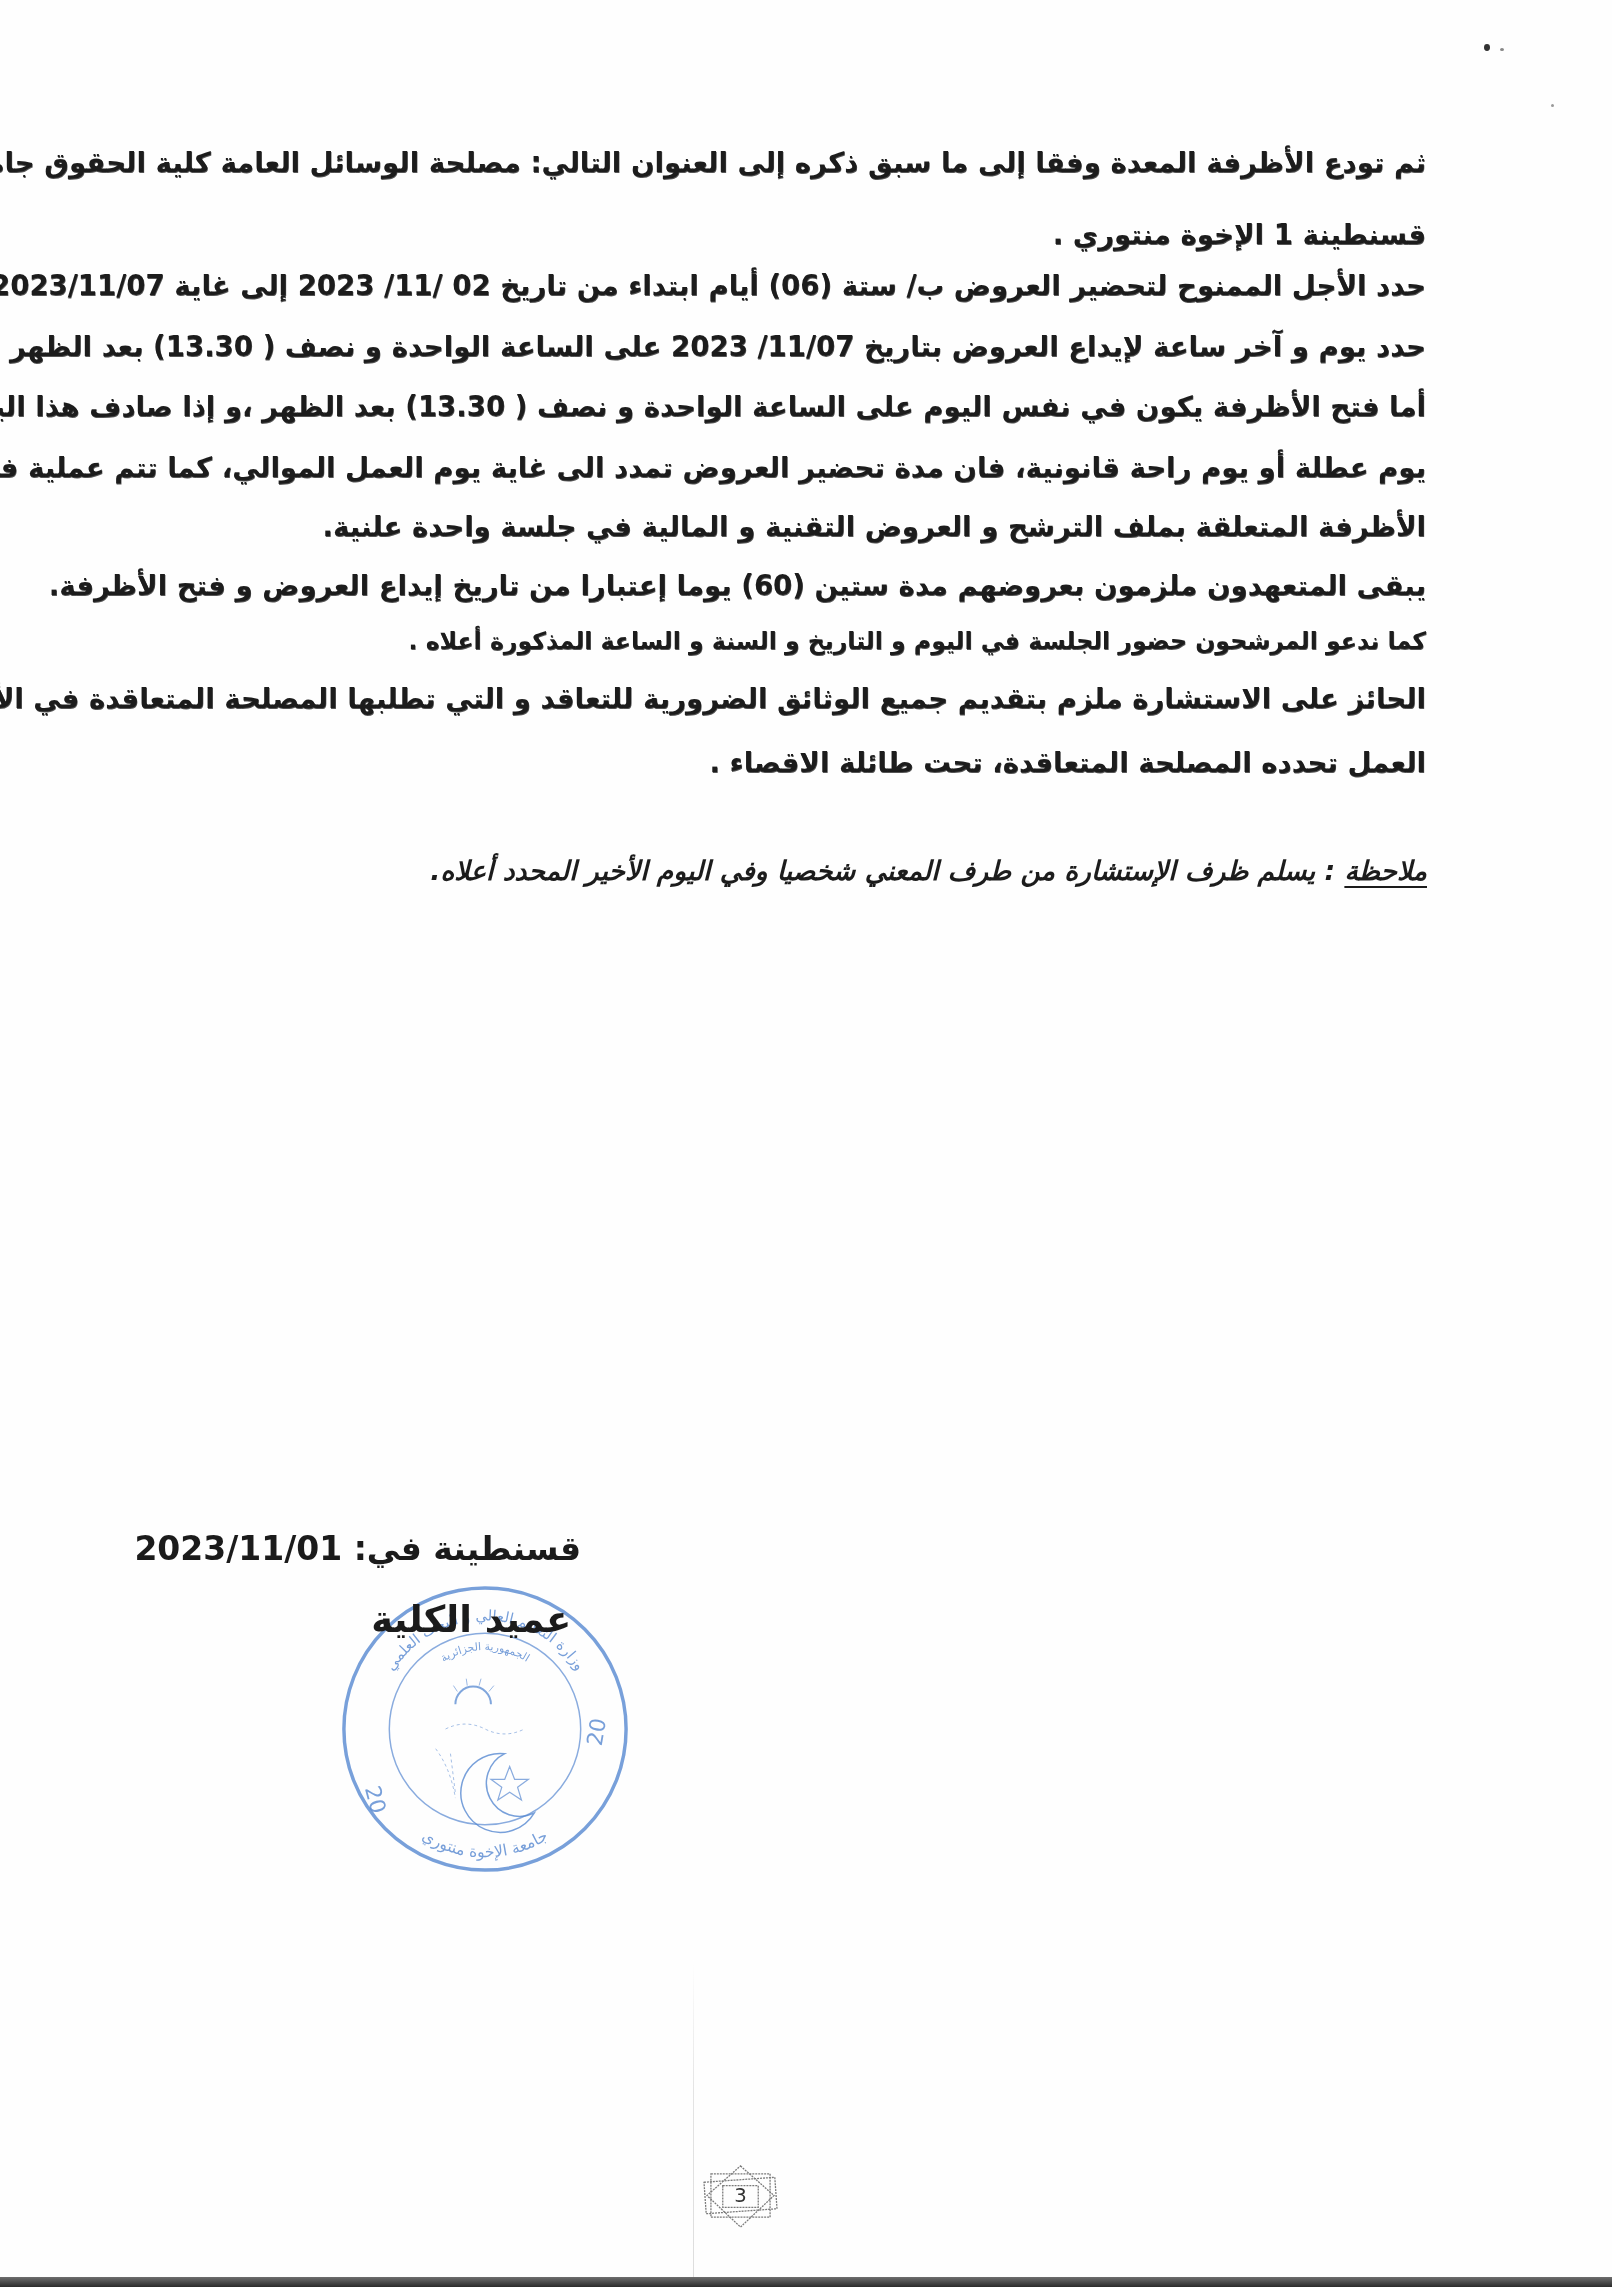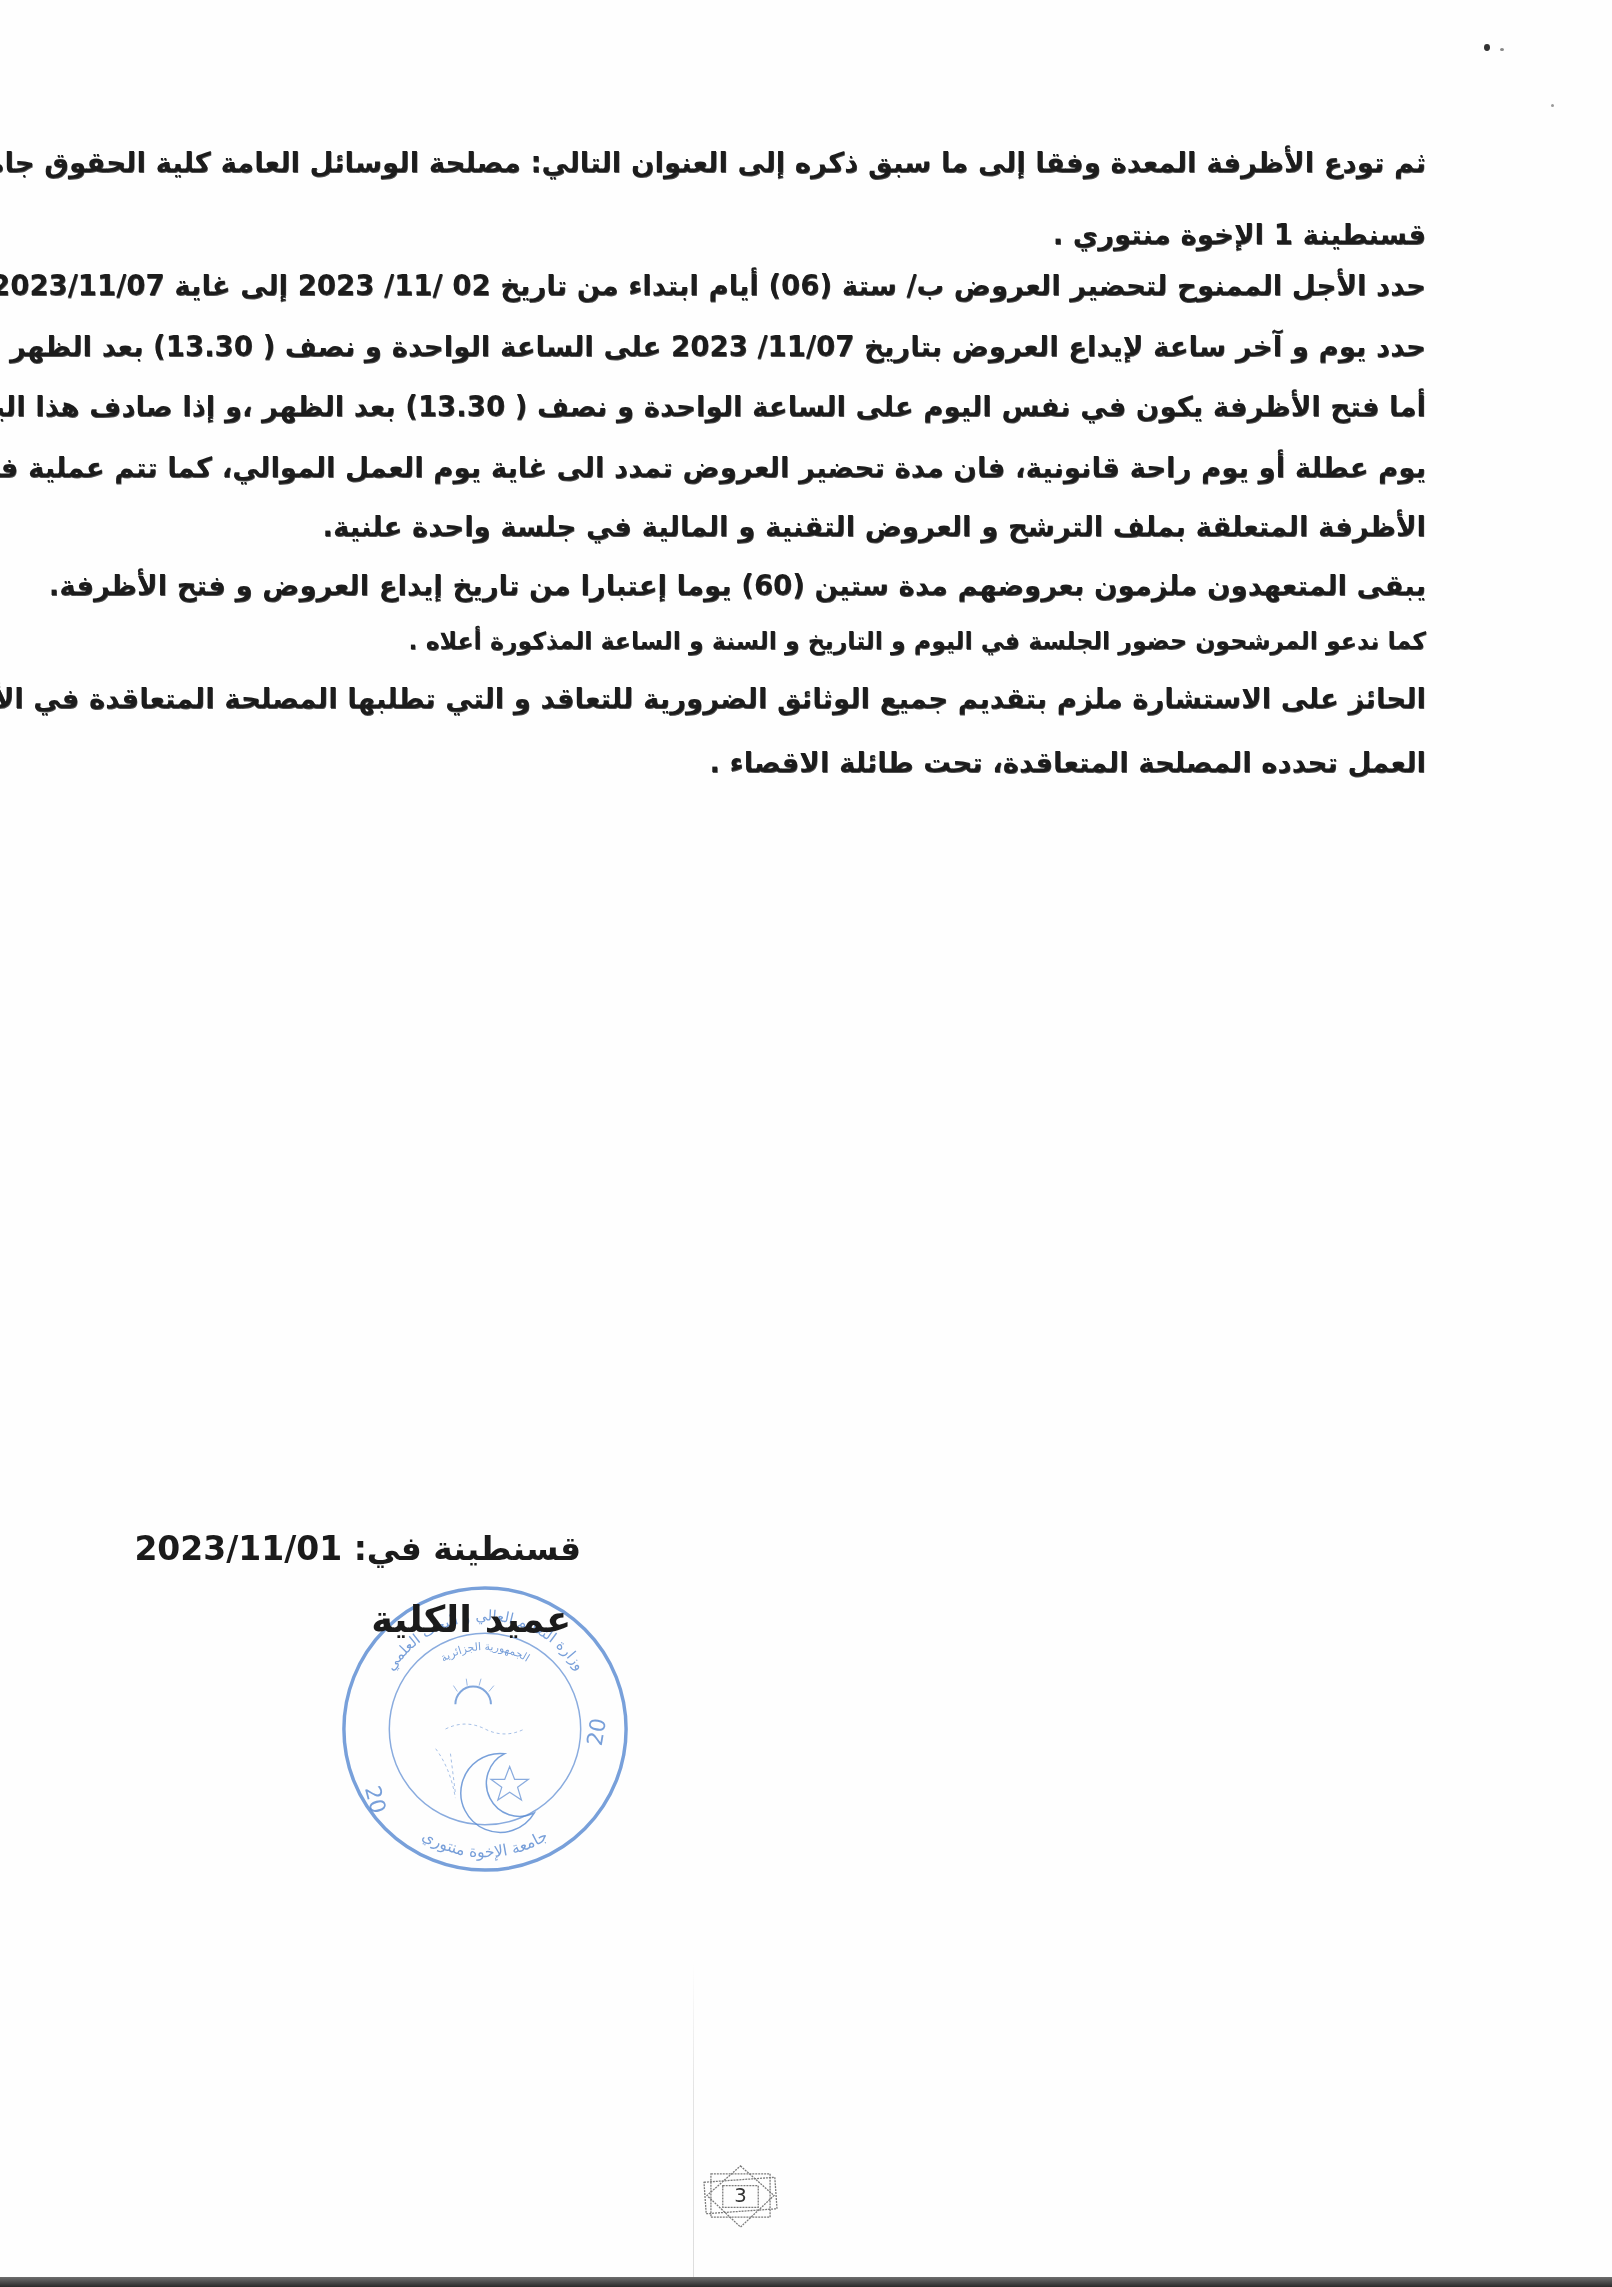--- a/index.html
+++ b/index.html
@@ -163,20 +163,23 @@
     <div class="line" style="top:510px;">الأظرفة المتعلقة بملف الترشح و العروض التقنية و المالية في جلسة واحدة علنية.</div>
 
     <div class="line" style="top:569px;">يبقى المتعهدون ملزمون بعروضهم مدة ستين (60) يوما إعتبارا من تاريخ إيداع العروض و فتح الأظرفة.</div>
 
     <div class="line small" style="top:627px;">كما  ندعو المرشحون حضور الجلسة في اليوم و التاريخ و السنة و الساعة المذكورة أعلاه .</div>
 
     <div class="line full" style="top:682px;">الحائز على الاستشارة ملزم بتقديم جميع الوثائق الضرورية للتعاقد و التي تطلبها المصلحة المتعاقدة في الأجل</div>
     <div class="line" style="top:746px;">العمل تحدده المصلحة المتعاقدة، تحت طائلة الاقصاء .</div>
   </div>
 
+  <div class="note" style="right:186px;">
+    <span class="note-label">ملاحظة</span><span> : </span><span>يسلم  ظرف الإستشارة من طرف المعني شخصيا وفي اليوم الأخير المحدد أعلاه.</span>
+  </div>
 
   <div class="signature-block">
     <div class="sig-date">قسنطينة في: 2023/11/01</div>
     <div class="sig-title">عميد الكلية</div>
   </div>
 
   <svg class="stamp" viewBox="0 0 300 300">
     <defs>
       <path id="stamp-top-arc" d="M 40 150 A 110 110 0 0 1 260 150"></path>
       <path id="stamp-bottom-arc" d="M 30 160 A 120 120 0 0 0 270 160"></path>

